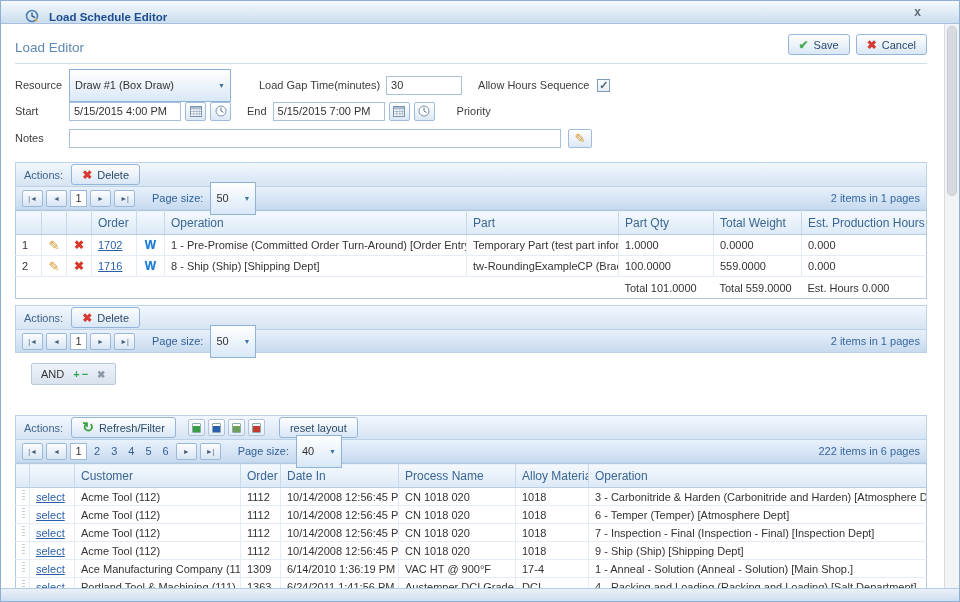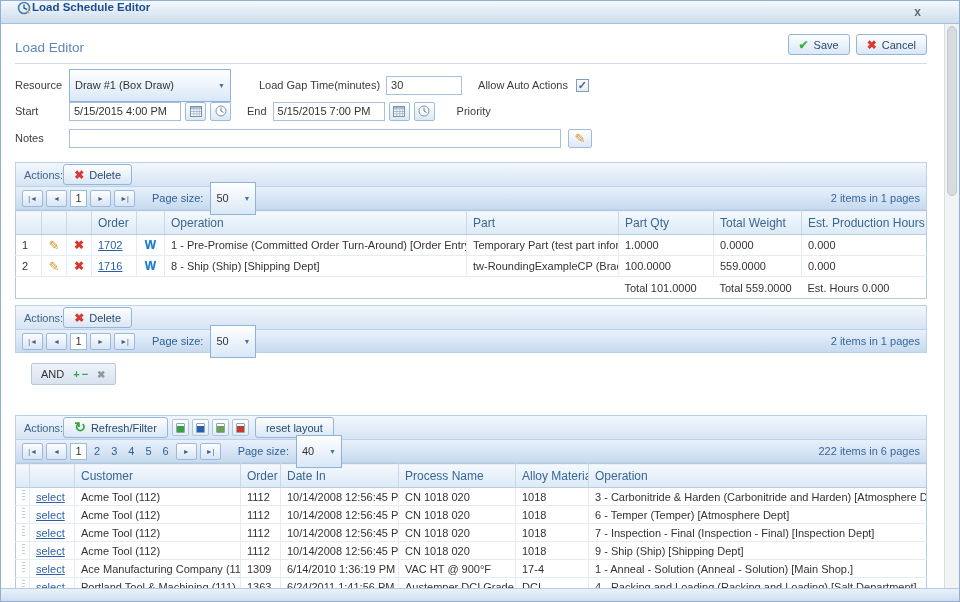--- a/index.html
+++ b/index.html
@@ -1,21 +1,21 @@
 <!DOCTYPE html>
 <html><head>
 <meta charset="utf-8">
 <style>
   * { box-sizing: border-box; margin: 0; padding: 0; }
   html,body { width: 960px; height: 602px; overflow: hidden; }
   body { font-family: "Liberation Sans", sans-serif; font-size: 11px; color: #333; background: #fff; }
 
   .window { width: 960px; height: 602px; border: 1px solid #8fb0d3; background: #fff; display: flex; flex-direction: column; }
 
-  .titlebar { height: 23px; flex: 0 0 23px; background: linear-gradient(#f4f9fd,#ccdded); border-bottom: 1px solid #a6c0dc; display: flex; align-items: flex-start; padding: 0 16px; gap: 1px; position: relative; }
+  .titlebar { height: 23px; flex: 0 0 23px; background: linear-gradient(#f4f9fd,#ccdded); border-bottom: 1px solid #a6c0dc; display: flex; align-items: flex-end; padding: 0 24px; gap: 10px; position: relative; }
   .title-text { color: #1c4d8f; font-weight: bold; font-size: 11.5px; }
   .close-x { position: absolute; right: 38px; top: 4px; color: #5f6b78; font-weight: bold; font-size: 12px; cursor: default; }
 
   .main { flex: 1; display: flex; overflow: hidden; }
   .content { width: 943px; padding: 10px 0 0 14px; overflow: hidden; }
   .vscroll { width: 15px; background: #f2f3f4; border-left: 1px solid #d9dde1; position: relative; }
   .vthumb { position: absolute; top: 2px; left: 2px; width: 10px; height: 170px; background: #d7dbe0; border: 1px solid #c3c9d0; border-radius: 5px; }
   .bottom-frame { height: 13px; flex: 0 0 13px; background: linear-gradient(#eaf1f9,#cfdff0); border-top: 1px solid #b3cbe4; }
 
   .page-header { width: 912px; display: flex; align-items: flex-end; border-bottom: 1px solid #cfdded; padding-bottom: 8px; }
@@ -31,21 +31,21 @@
   .form-row { display: flex; align-items: center; height: 26px; }
   .flabel { width: 54px; color: #3c3c3c; }
   .inlabel { color: #3c3c3c; white-space: nowrap; }
   .input { border: 1px solid #a9c0da; height: 19px; font-size: 11px; padding: 0 4px; background: #fff; color: #333; font-family: "Liberation Sans", sans-serif; }
   .combo { display: inline-flex; align-items: center; justify-content: space-between; border: 1px solid #8fb2d9; background: linear-gradient(#ffffff,#d9e8f7); height: 33px; padding: 0 5px; color: #333; cursor: default; }
   .combo .arrow { color: #4173a8; font-size: 7px; margin-left: 6px; }
   .mini-btn { width: 21px; height: 19px; border: 1px solid #a0bcda; background: linear-gradient(#ffffff,#dbe8f6); border-radius: 2px; display: inline-flex; align-items: center; justify-content: center; margin-left: 4px; cursor: default; }
   .checkbox { width: 13px; height: 13px; border: 1px solid #7f9db9; background: linear-gradient(#fbfcfd,#e8edf2); display: inline-flex; align-items: center; justify-content: center; font-size: 11px; color: #51697f; font-weight: bold; margin-left: 8px; }
   .pencil { color: #d79326; font-size: 13px; }
 
-  .abar { width: 912px; background: linear-gradient(#f2f7fd,#d6e4f3); border: 1px solid #bdd2e8; display: flex; align-items: center; padding: 0 8px; gap: 0; height: 25px; color: #3f648c; }
+  .abar { width: 912px; background: linear-gradient(#f2f7fd,#d6e4f3); border: 1px solid #bdd2e8; display: flex; align-items: center; padding: 0 8px; gap: 8px; height: 25px; color: #3f648c; }
   .pager { width: 912px; background: linear-gradient(#e8f1fb,#c7daef); border: 1px solid #bdd2e8; border-top: none; display: flex; align-items: center; padding: 0 6px; gap: 3px; height: 23px; color: #2f5f96; }
   .pbtn { min-width: 21px; height: 17px; border: 1px solid #9db9d9; background: linear-gradient(#fdfdfe,#d7e5f4); border-radius: 2px; display: inline-flex; align-items: center; justify-content: center; font-size: 7px; color: #45607d; padding: 0 2px; cursor: default; }
   .pcur { min-width: 17px; height: 17px; border: 1px solid #9db9d9; background: #fff; display: inline-flex; align-items: center; justify-content: center; font-size: 11px; color: #333; padding: 0 3px; }
   .pnum { padding: 0 4px; color: #2f5f96; cursor: default; }
   .psl { margin-left: 14px; color: #2f5f96; }
   .psz { margin-left: 4px; min-width: 46px; }
   .pitems { margin-left: auto; color: #36679f; }
 
   table.grid { width: 912px; border-collapse: collapse; background: #fff; border: 1px solid #b3c9e0; table-layout: fixed; }
   .grid th { background: linear-gradient(#f4f9fd,#dce9f6); color: #3a6694; font-weight: normal; text-align: left; padding: 3px 6px; border-right: 1px solid #c9d9ea; border-bottom: 1px solid #b9cde2; height: 24px; font-size: 12px; overflow: hidden; white-space: nowrap; }
@@ -110,21 +110,21 @@
 
       <div class="form">
         <div class="form-row">
           <span class="flabel">Resource</span>
           <span class="combo" style="width:162px">
               <span>Draw #1 (Box Draw)</span>
               <span class="arrow">▼</span>
             </span>
           <span class="inlabel" style="margin-left:28px">Load Gap Time(minutes)</span>
           <input class="input" style="width: 76px; margin-left: 6px;" value="30">
-          <span class="inlabel" style="margin-left:16px">Allow Auto Actions</span>
+          <span class="inlabel" style="margin-left:16px">Allow Hours Sequence</span>
           <span class="checkbox">
               <span>✓</span>
             </span>
         </div>
         <div class="form-row">
           <span class="flabel">Start</span>
           <input class="input" style="width: 112px;" value="5/15/2015 4:00 PM">
           <span class="mini-btn">
               <span>
                 <svg width="12" height="11" viewBox="0 0 12 11">

